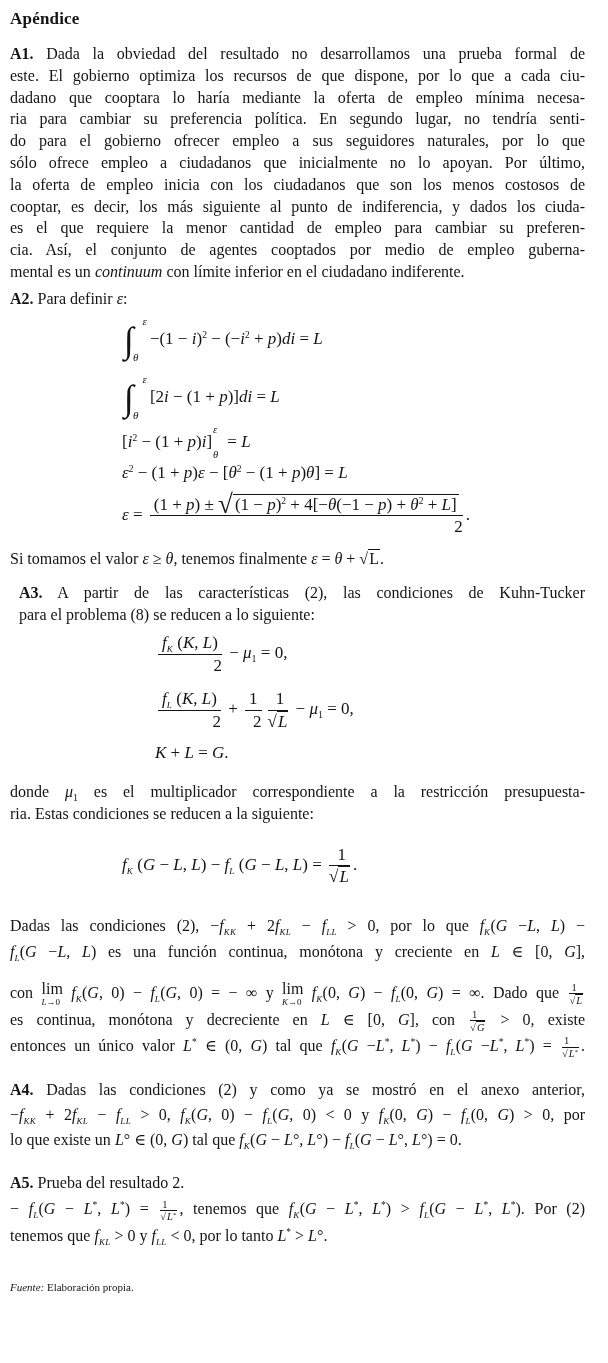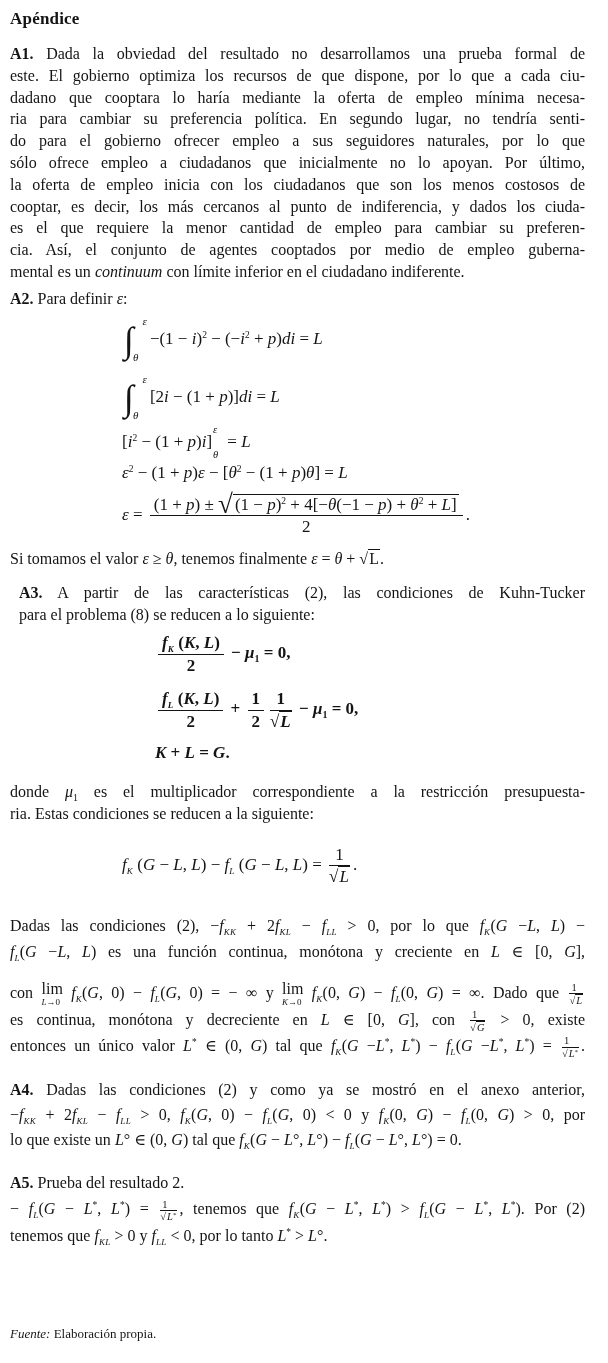--- a/index.html
+++ b/index.html
@@ -33,29 +33,29 @@
 
   
   .eqs{font-size:17px;}
   .eqrow{position:relative;}
   .eqa2{margin-left:112px;margin-top:0;}
   .eqa2 .eqrow:nth-child(1){height:58px;line-height:58px;}
   .eqa2 .eqrow:nth-child(2){height:58px;line-height:58px;}
   .eqa2 .eqrow:nth-child(3){height:32px;line-height:32px;}
   .eqa2 .eqrow:nth-child(4){height:30px;line-height:30px;}
   .eqa2 .eqrow:nth-child(5){height:54px;line-height:54px;}
-  .eqa3{margin-left:145px;margin-top:2px;font-weight:bold;}
+  .eqa3{margin-left:145px;margin-top:2px;}
   .eqa3 .eqrow:nth-child(1){height:50px;line-height:50px;}
   .eqa3 .eqrow:nth-child(2){height:62px;line-height:62px;}
   .eqa3 .eqrow:nth-child(3){height:26px;line-height:26px;}
   .eq9blk{margin-left:112px;margin-top:14px;}
   .eq9blk .eqrow:nth-child(1){height:52px;line-height:52px;}
 
   
-  .fr{display:inline-block;vertical-align:middle;text-align:center;margin:0 3px;line-height:1.15;}
+  .fr{display:inline-block;vertical-align:middle;text-align:right;margin:0 3px;line-height:1.15;}
   .fr .nm{display:block;padding:0 4px 1px;border-bottom:1.2px solid #141414;}
   .fr .dn{display:block;padding-top:1px;}
   .fs{display:inline-block;vertical-align:middle;text-align:center;font-size:10.5px;line-height:1.08;margin:0 2px;}
   .fs .nm{display:block;border-bottom:1px solid #141414;padding:0 2px;}
   .fs .dn{display:block;padding-top:0.5px;}
   .fs sup{font-size:7px;vertical-align:3px;}
 
   
   .sq{white-space:nowrap;display:inline;}
   .sq::before{content:"\221A";font-style:normal;}
@@ -73,38 +73,38 @@
   
   .ev{display:inline-block;position:relative;width:11px;height:30px;vertical-align:middle;}
   .ev .evu{position:absolute;top:-3px;left:1px;font-size:10.5px;line-height:1;font-style:italic;}
   .ev .evl{position:absolute;bottom:-3px;left:1px;font-size:10.5px;line-height:1;font-style:italic;}
 
   
   .lm{display:inline-block;text-align:right;vertical-align:-7px;line-height:1;margin-top:16px;}
   .lm .ls{display:block;font-size:9px;line-height:1;margin-top:1px;}
   .lm .ls i{font-size:9px;}
 
-  .fuente{margin-top:77px;font-size:13px;}
+  .fuente{margin-top:32px;font-size:11px;}
   .fuente i{font-style:italic;}
 </style>
 </head>
 <body>
 
 <div class="page">
   <div class="title">Apéndice</div>
 
   <div class="para a1">
       <div class="tline just"><b>A1.</b> Dada la obviedad del resultado no desarrollamos una prueba formal de</div>
       <div class="tline just">este. El gobierno optimiza los recursos de que dispone, por lo que a cada ciu-</div>
       <div class="tline just">dadano que cooptara lo haría mediante la oferta de empleo mínima necesa-</div>
       <div class="tline just">ria para cambiar su preferencia política. En segundo lugar, no tendría senti-</div>
       <div class="tline just">do para el gobierno ofrecer empleo a sus seguidores naturales, por lo que</div>
       <div class="tline just">sólo ofrece empleo a ciudadanos que inicialmente no lo apoyan. Por último,</div>
       <div class="tline just">la oferta de empleo inicia con los ciudadanos que son los menos costosos de</div>
-      <div class="tline just">cooptar, es decir, los más cercanos al punto de indiferencia, y dados los ciuda-</div>
+      <div class="tline just">cooptar, es decir, los más siguiente al punto de indiferencia, y dados los ciuda-</div>
       <div class="tline just">es el que requiere la menor cantidad de empleo para cambiar su preferen-</div>
       <div class="tline just">cia. Así, el conjunto de agentes cooptados por medio de empleo guberna-</div>
       <div class="tline">mental es un <i>continuum</i> con límite inferior en el ciudadano indiferente.</div>
     </div>
 
   <div class="para a2intro">
       <div class="tline"><b>A2.</b> Para definir <i>ε</i>:</div>
     </div>
   <div class="eqs eqa2">
       <div class="eqrow"><span class="bint">∫<span class="bu">ε</span><span class="bl">θ</span></span>−(1 − <i>i</i>)<sup>2</sup> − (−<i>i</i><sup>2</sup> + <i>p</i>)<i>di</i> = <i>L</i></div>

